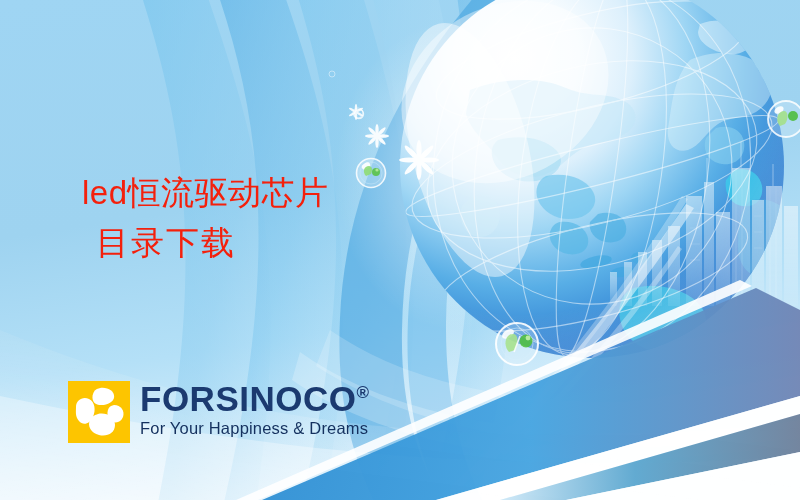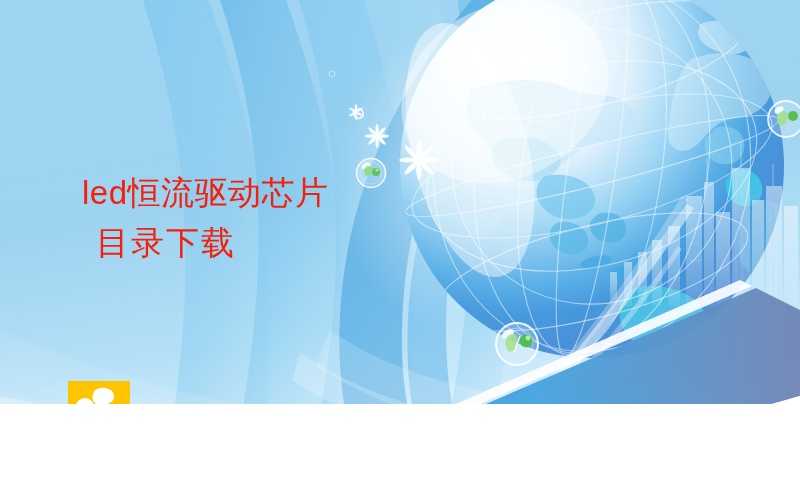--- a/index.html
+++ b/index.html
@@ -7,21 +7,21 @@
     padding: 0;
     background: #ffffff;
   }
   body {
     font-family: "Liberation Sans", sans-serif;
   }
 
   .banner {
     position: relative;
     width: 800px;
-    height: 404px;
+    height: 500px;
     overflow: hidden;
     background: linear-gradient(170deg, #9ed4f2 0%, #9fd3f0 38%, #aadcf6 62%, #cbe9f9 88%, #e3f3fd 100%);
   }
 
   
   .bg-layer {
     position: absolute;
     inset: 0;
     width: 800px;
     height: 500px;
@@ -404,15 +404,19 @@
 
         <path d="M33,7 C41,7 47,12 46,18 C45,23 38,25 32,24 C26,23 23,19 25,13 C26.5,9 29,7 33,7 Z" fill="#ffffff" transform="rotate(-10 33 16)"></path>
 
         <path d="M8,26 C8,19 15,15 21,18 C27,21 28,29 25,36 C22,43 15,45 11,40 C7,35 8,31 8,26 Z" fill="#ffffff"></path>
 
         <path d="M46,24 C53,24 57,30 55,36 C53,42 46,43 42,39 C38,35 39,27 43,25 Z" fill="#ffffff"></path>
 
         <path d="M30,33 C38,31 47,36 47,44 C47,52 39,56 31,54 C23,52 19,45 22,39 C24,35 27,34 30,33 Z" fill="#ffffff"></path>
       </svg>
     </div>
+    <div class="logo-text">
+      <span class="logo-word"><span>FORSINOCO</span><span class="reg">®</span></span>
+      <span class="logo-tagline">For Your Happiness &amp; Dreams</span>
+    </div>
   </div>
 
 </div>
 
 </body></html>

